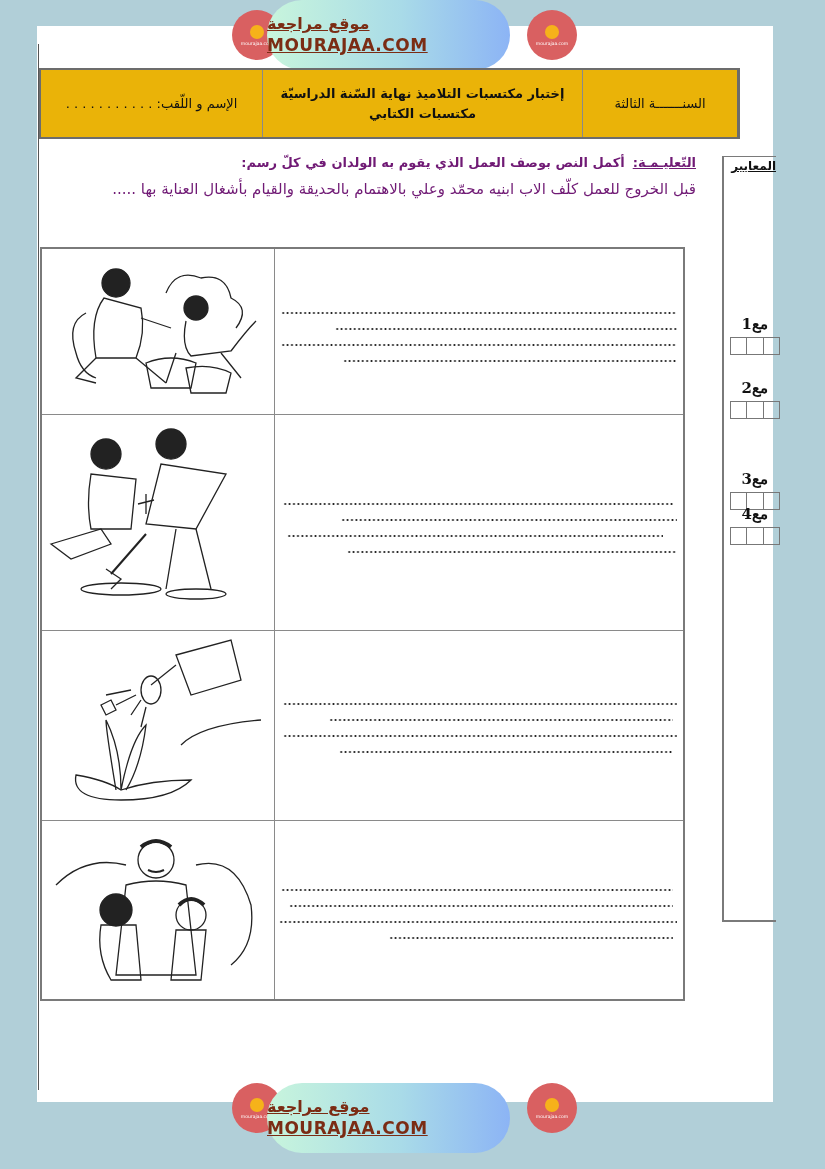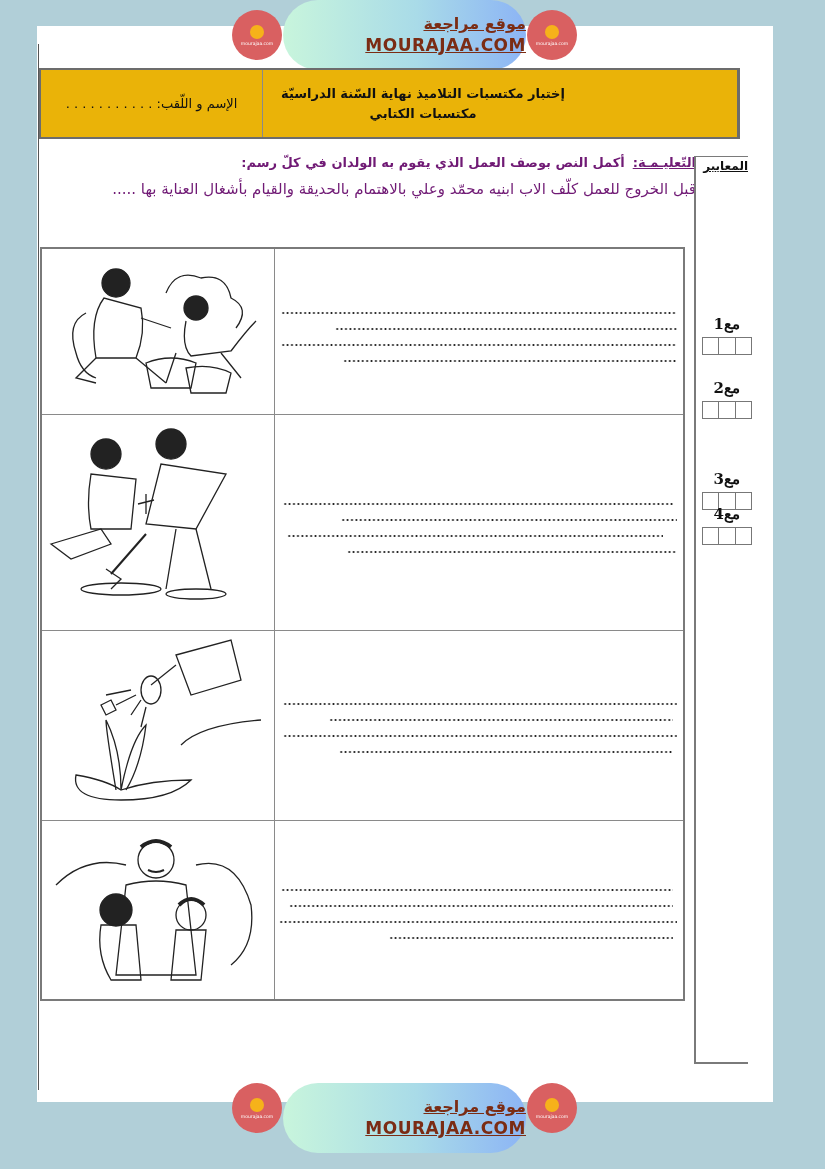--- a/index.html
+++ b/index.html
@@ -35,21 +35,21 @@
   .instr {
     position: absolute; left: 44px; top: 153px; width: 652px; direction: rtl; text-align: right;
     font-family: "DejaVu Sans", sans-serif; color: #701a75;
   }
   .instr-head { font-size: 13px; font-weight: bold; line-height: 20px; }
   .instr-head .u { text-decoration: underline; margin-left: 8px; }
   .instr-body { font-size: 15px; line-height: 33px; }
 
   
   .criteria {
-    position: absolute; left: 694px; top: 156px; width: 54px; height: 908px;
+    position: absolute; left: 722px; top: 156px; width: 54px; height: 766px;
     border-left: 2px solid #7a7a7a; border-top: 1px solid #7a7a7a; border-bottom: 2px solid #7a7a7a;
   }
   .criteria-title {
     position: absolute; right: 0; top: 2px; font-size: 12px; font-weight: bold; text-decoration: underline;
     color: #111; direction: rtl;
   }
   .crit-item { position: absolute; left: 6px; width: 50px; }
   .crit-label { display: block; text-align: right; padding-right: 12px; font-size: 15px; font-weight: bold; color: #111; font-family: "DejaVu Serif", serif; }
   .crit-boxes { display: flex; margin-top: 4px; border: 1px solid #777; width: 50px; height: 18px; }
   .crit-boxes span { flex: 1; border-right: 1px solid #777; }
@@ -66,23 +66,23 @@
   .img-cell svg { position: absolute; left: 4px; top: 4px; }
   .lines-cell { flex: 1; position: relative; height: 100%; }
   .dots {
     position: absolute; height: 2px;
     background-image: radial-gradient(circle, #222 0.9px, transparent 1.1px);
     background-size: 4.4px 2px; background-repeat: repeat-x;
   }
 
   
   .banner {
-    position: absolute; left: 283px; width: 243px; height: 70px; border-radius: 35px;
+    position: absolute; left: 267px; width: 243px; height: 70px; border-radius: 35px;
     background: linear-gradient(90deg, #c8f5dc 0%, #a9dbe8 55%, #8cb4f5 100%);
-    display: flex; flex-direction: column; align-items: flex-end; justify-content: center;
+    display: flex; flex-direction: column; align-items: flex-start; justify-content: center;
     color: #7b2c14;
   }
   .banner .ar { font-size: 16px; font-weight: bold; text-decoration: underline; direction: rtl; line-height: 20px; }
   .banner .en { font-size: 17px; font-weight: bold; text-decoration: underline; letter-spacing: 0.5px; line-height: 22px; font-family: "DejaVu Sans", sans-serif; }
   .logo {
     position: absolute; width: 50px; height: 50px; border-radius: 50%; background: #d96061;
     display: flex; flex-direction: column; align-items: center; justify-content: center;
   }
   .logo .badge { width: 14px; height: 14px; border-radius: 50%; background: #f6b21a; }
   .logo .t { font-size: 4.5px; color: #fff; line-height: 5px; margin-top: 2px; }
@@ -106,20 +106,23 @@
   <div class="t">mourajaa.com</div>
 </div>
 
 <div class="header">
   <div class="cell cell-name">
     <span>الإسم و اللّقب: . . . . . . . . . . .</span>
   </div>
   <div class="cell cell-title">
     <span>إختبار مكتسبات التلاميذ نهاية السّنة الدراسيّة</span>
     <span>مكتسبات الكتابي</span>
+  </div>
+  <div class="cell cell-year">
+    <span>السنـــــــة الثالثة</span>
   </div>
 </div>
 
 <div class="instr">
   <div class="instr-head">
     <span class="u">التّعليـمـة:</span><span>أكمل النص بوصف العمل الذي يقوم به الولدان في كلّ رسم:</span>
   </div>
   <div class="instr-body">قبل الخروج للعمل كلّف الاب ابنيه محمّد وعلي بالاهتمام بالحديقة والقيام بأشغال العناية بها .....</div>
 </div>
 

